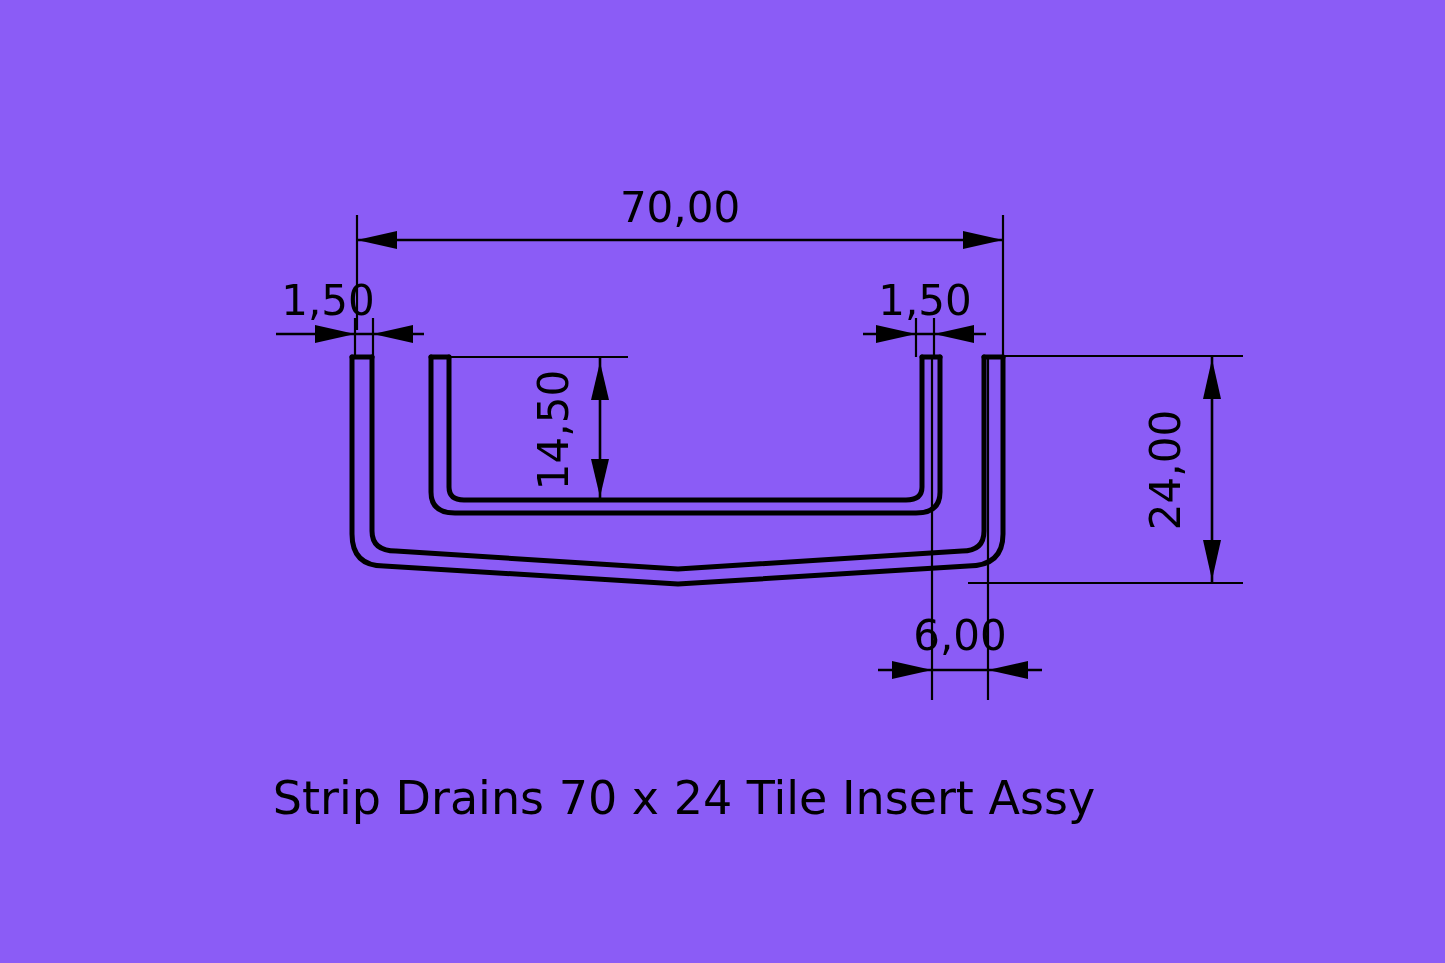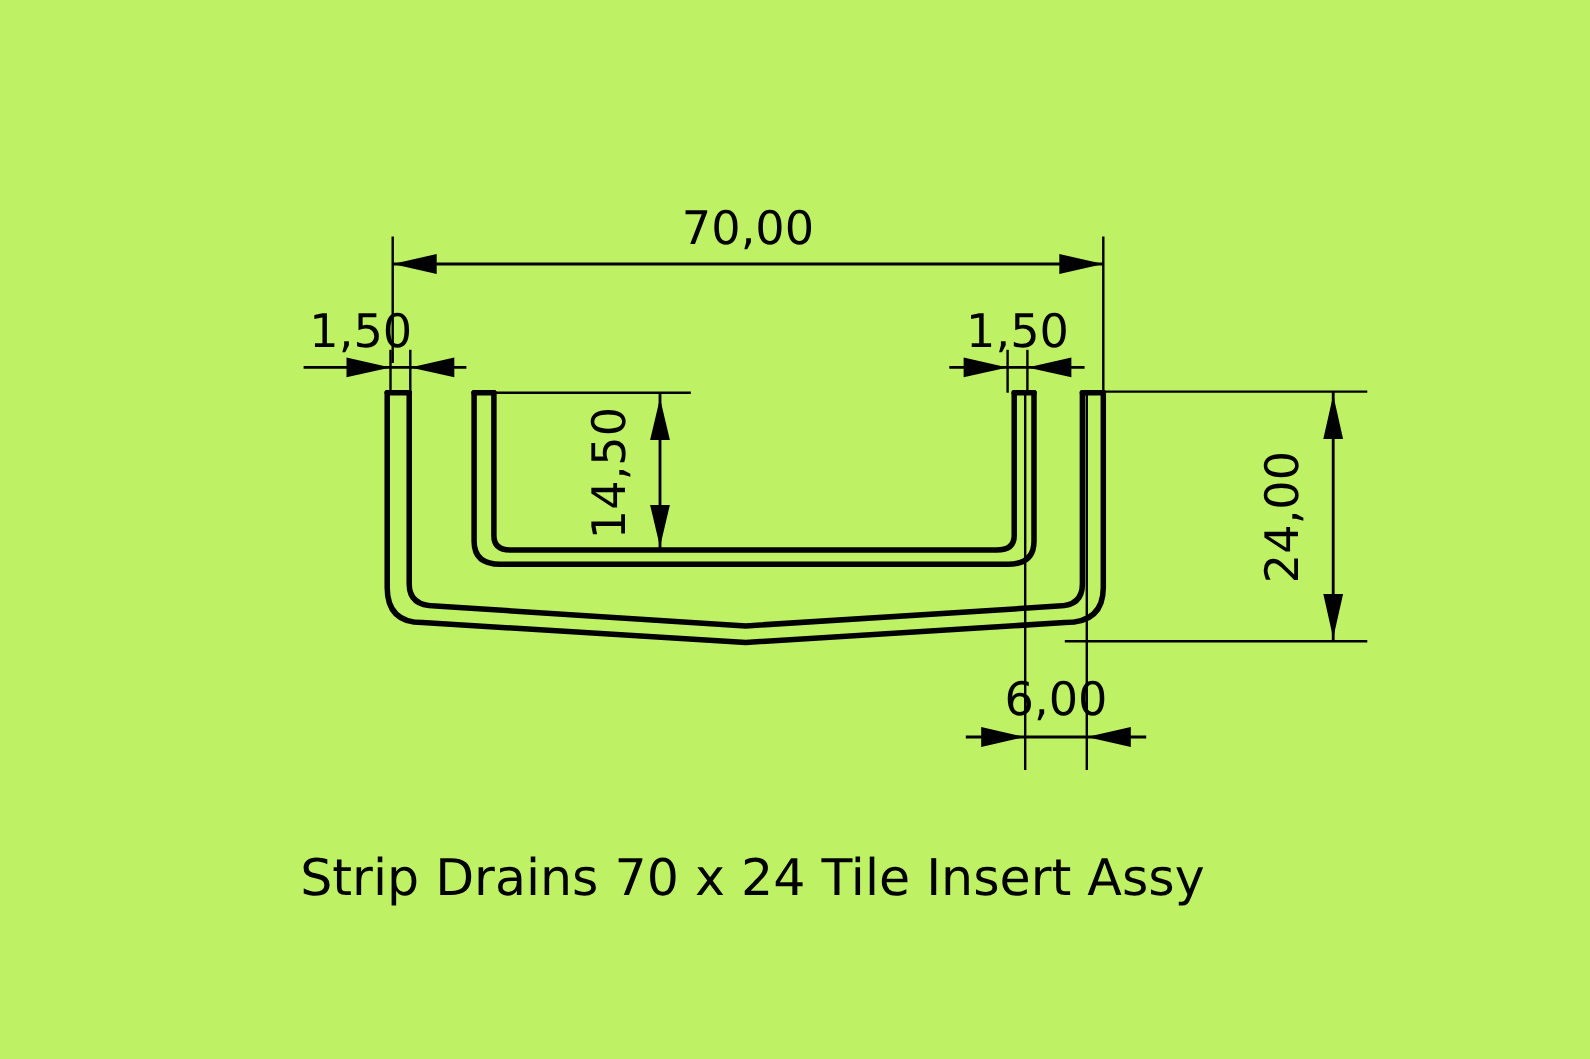--- a/index.html
+++ b/index.html
@@ -11,21 +11,21 @@
   body {
     width: 1445px;
     height: 963px;
     font-family: "DejaVu Sans", sans-serif;
     overflow: hidden;
   }
   #drawing-root {
     position: relative;
     width: 1445px;
     height: 963px;
-    background: #bef264;
+    background: #8b5cf6;
   }
   svg.drawing-canvas {
     position: absolute;
     left: 0;
     top: 0;
     width: 1445px;
     height: 963px;
     display: block;
   }
   .dim-text {

